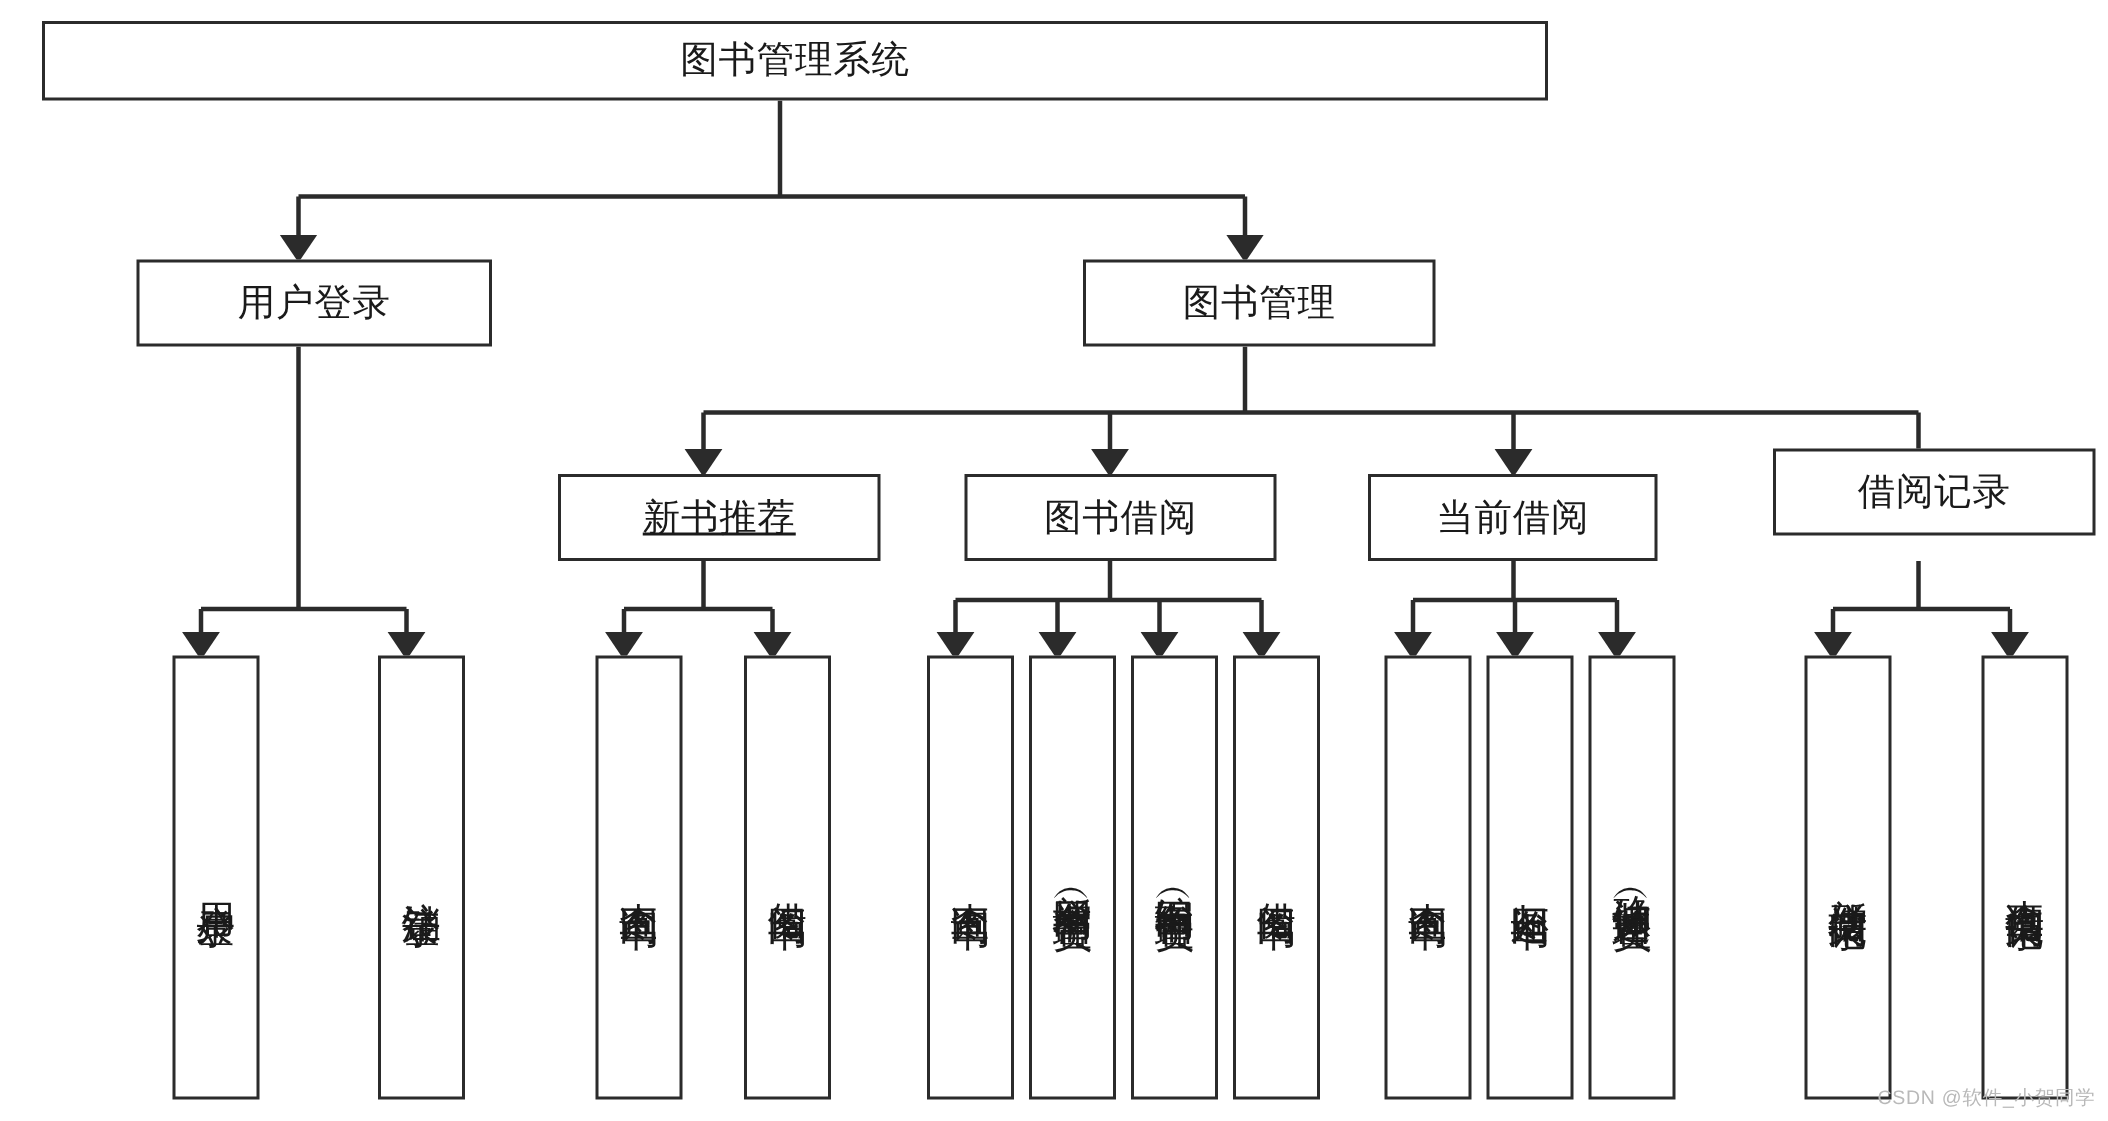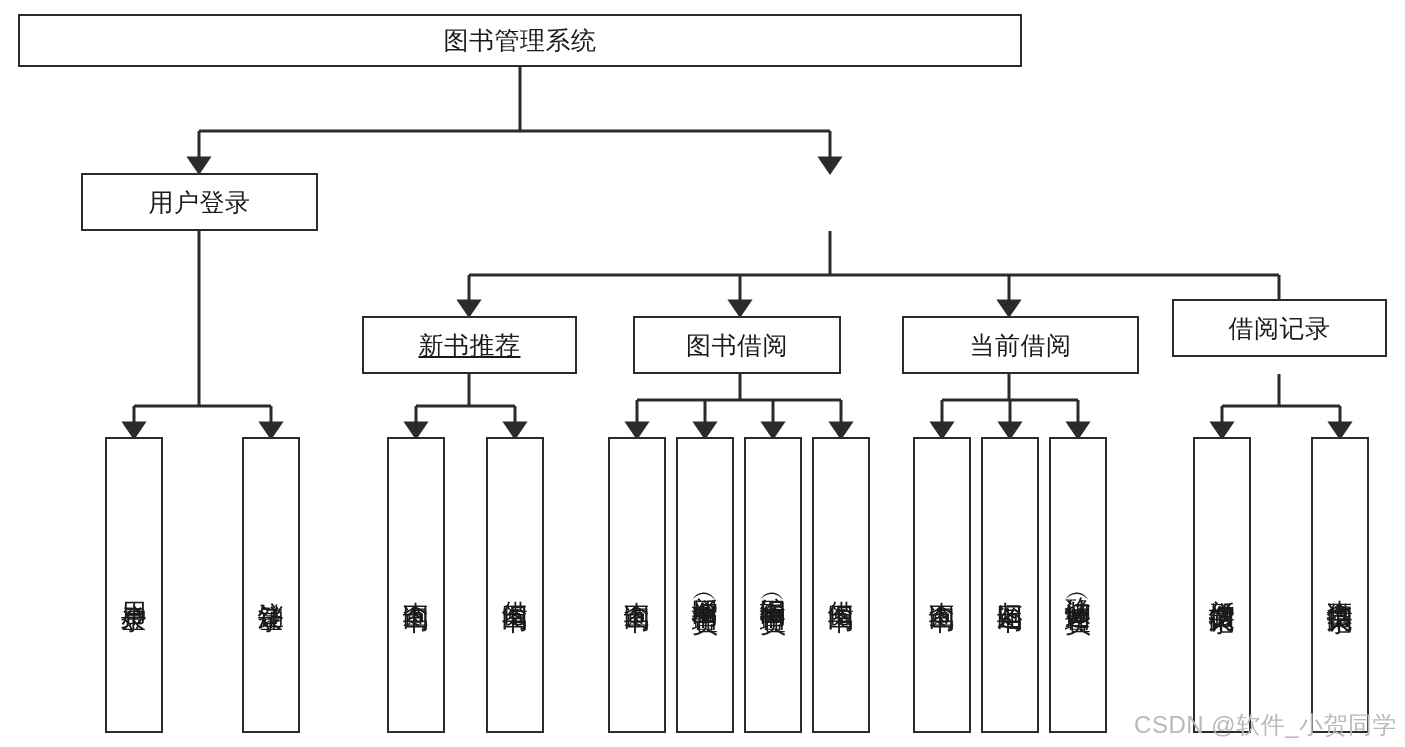--- a/index.html
+++ b/index.html
@@ -27,20 +27,21 @@
   }
   .node {
     position: absolute;
     box-sizing: border-box;
     border: 2.5px solid #2b2b2b;
     background: #ffffff;
     display: flex;
     align-items: center;
     justify-content: center;
     color: #1a1a1a;
+    margin-left: 10px;
   }
   .node-label {
     display: block;
     text-align: center;
     line-height: 1.15;
     white-space: nowrap;
   }
   .node.horizontal .node-label {
     font-size: 25px;
     letter-spacing: 0.5px;
@@ -58,21 +59,21 @@
     font-size: 26px;
     line-height: 1.02;
     letter-spacing: 2px;
     white-space: nowrap;
     max-height: 100%;
   }
   #watermark {
     position: absolute;
     right: 8px;
     bottom: 6px;
-    font-size: 24px;
+    font-size: 13px;
     color: #b9b9b9;
     letter-spacing: 0.5px;
     white-space: nowrap;
     font-family: "Liberation Sans", "DejaVu Sans", sans-serif;
     text-align: right;
   }
 </style>
 </head>
 <body>
 
@@ -128,28 +129,31 @@
     </g>
   </svg>
 
   <div class="node root horizontal" style="left: 18px; top: 14px; width: 1004px; height: 53px;">
     <span class="node-label">图书管理系统</span>
   </div>
 
   <div class="node horizontal" style="left: 81px; top: 173px; width: 237px; height: 58px;">
     <span class="node-label">用户登录</span>
   </div>
+  <div class="node horizontal" style="left: 712px; top: 173px; width: 235px; height: 58px;">
+    <span class="node-label">图书管理</span>
+  </div>
 
   <div class="node horizontal" style="left: 362px; top: 316px; width: 215px; height: 58px; text-decoration: underline;">
     <span class="node-label">新书推荐</span>
   </div>
   <div class="node horizontal" style="left: 633px; top: 316px; width: 208px; height: 58px;">
     <span class="node-label">图书借阅</span>
   </div>
-  <div class="node horizontal" style="left: 902px; top: 316px; width: 237px; height: 58px;">
+  <div class="node horizontal" style="left: 902px; top: 316px; width: 193px; height: 58px;">
     <span class="node-label">当前借阅</span>
   </div>
   <div class="node horizontal" style="left: 1172px; top: 299px; width: 215px; height: 58px;">
     <span class="node-label">借阅记录</span>
   </div>
 
   <div class="node vertical" style="left: 105px; top: 437px; width: 58px; height: 296px;">
     <span class="node-label">用户登录</span>
   </div>
   <div class="node vertical" style="left: 242px; top: 437px; width: 58px; height: 296px;">

